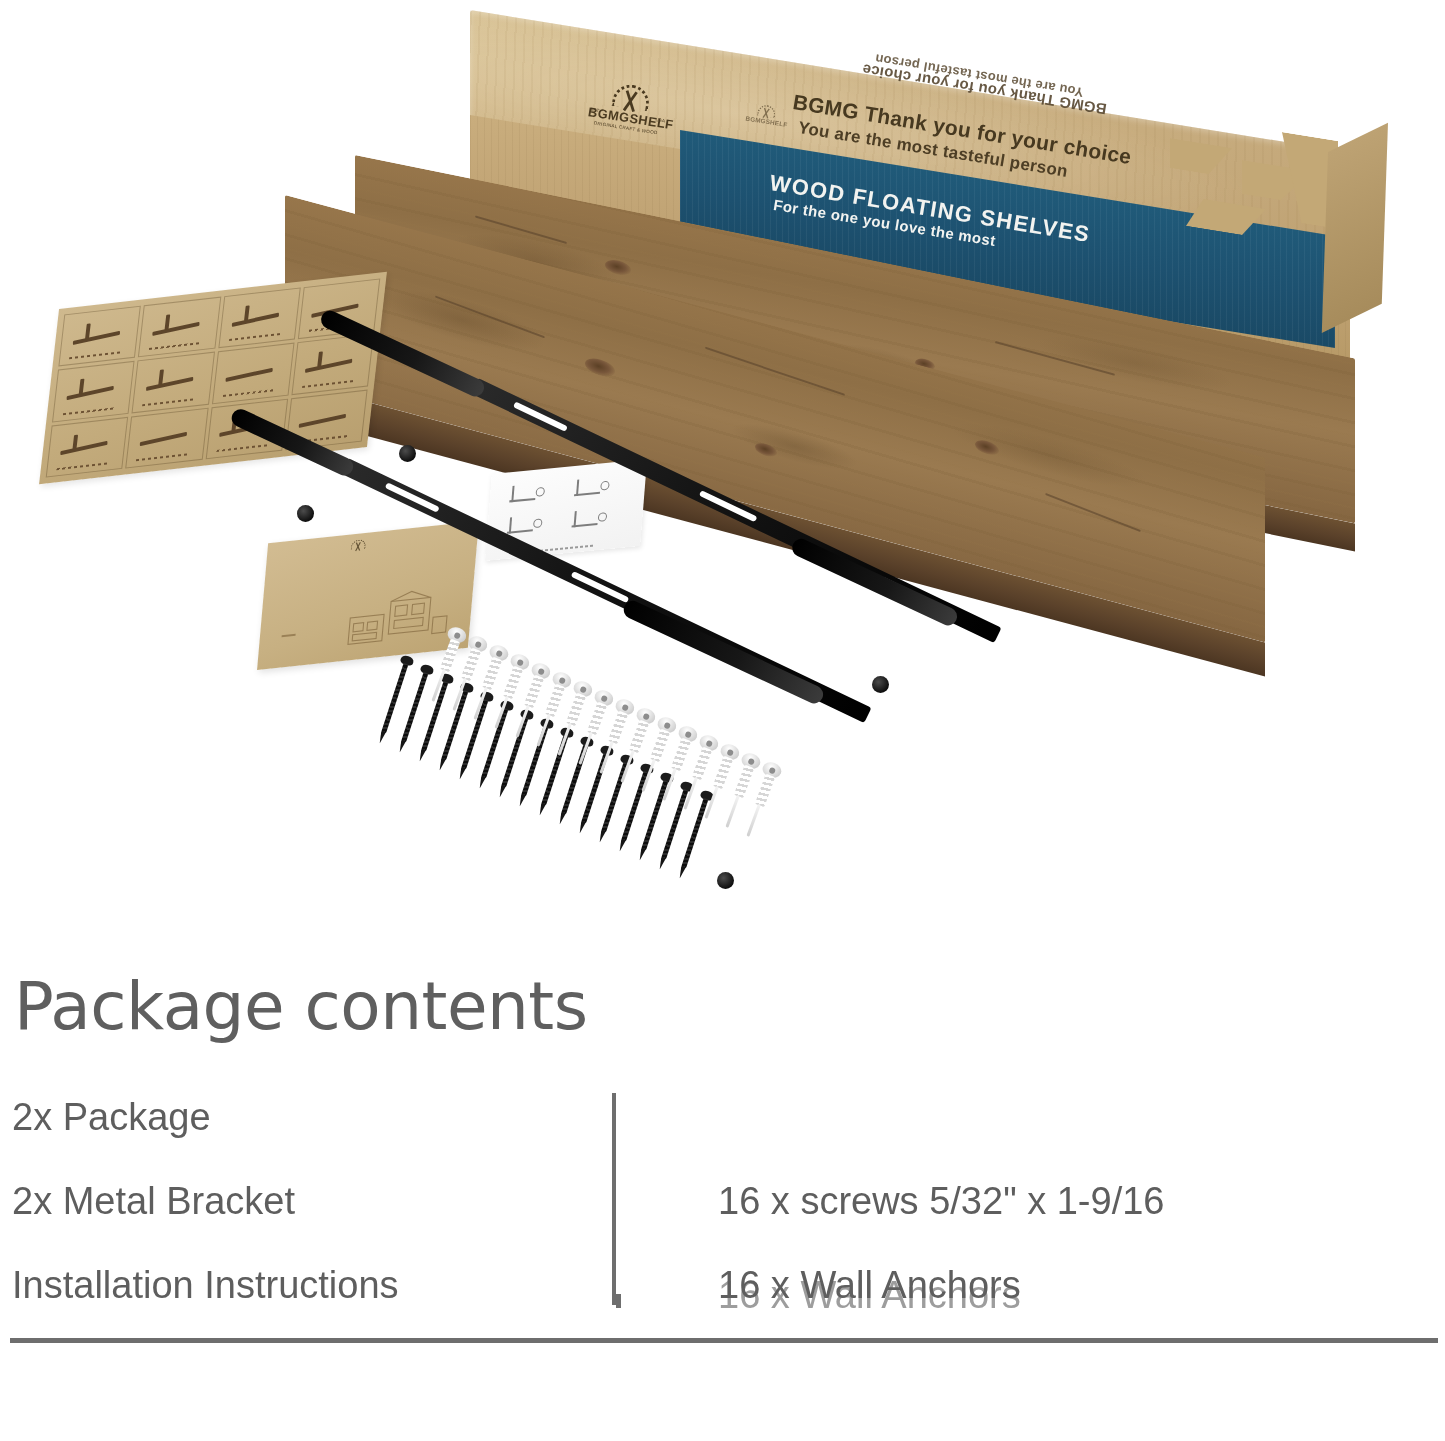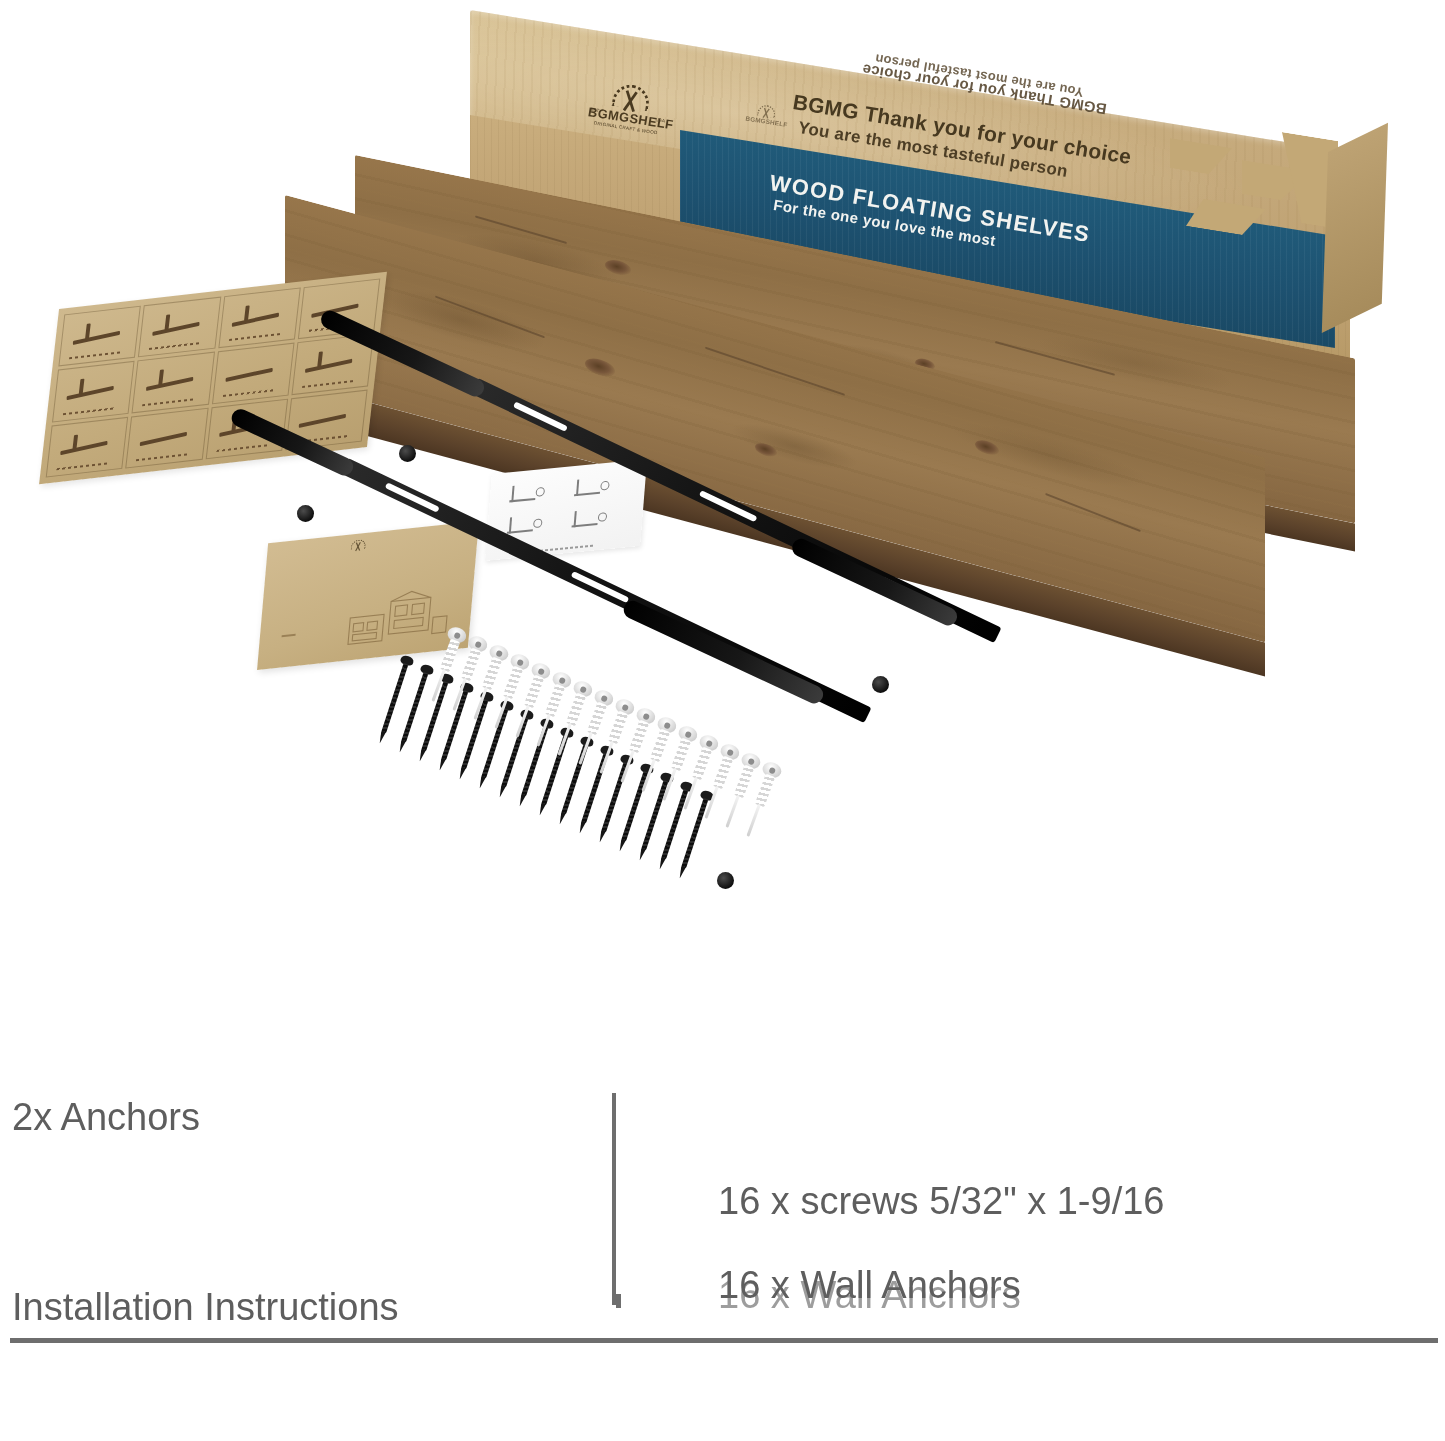--- a/index.html
+++ b/index.html
@@ -228,21 +228,21 @@
     font-family: "DejaVu Sans", sans-serif;
     letter-spacing:-.5px;
     white-space:nowrap;
   }
 
   .spec-line { position:absolute; color:#5e5e5e; white-space:nowrap;
                font-family: "Liberation Sans", sans-serif; font-size:38px; font-weight:400; }
 
   #sLeft1 { left:12px; top:146px; }
   #sLeft2 { left:12px; top:230px; }
-  #sLeft3 { left:12px; top:314px;margin-top:22px; }
+  #sLeft3 { left:12px; top:314px; }
 
   #sRight1 { left:718px; top:230px; }
   #sRight2 { left:718px; top:314px; }
   
   #sRight2ghost { left:718px; top:324px; color:#8c8c8c; opacity:.85; }
 
   #vDivider { position:absolute; left:612px; top:143px; width:4px; height:212px; background:#6e6e6e; }
   #vDividerTick { position:absolute; left:616px; top:344px; width:5px; height:14px; background:#6e6e6e; }
 
   #hRule { position:absolute; left:10px; top:388px; width:1428px; height:5px; background:#6e6e6e; }
@@ -641,22 +641,24 @@
         <i class="hole"></i>
         <i class="body"></i>
         <i class="prong"></i>
       </div>
   </div>
 
 </div>
 
 <div id="specArea">
 
-
-  <div class="spec-line" id="sLeft1">2x Anchors</div>
+  <div id="pkgTitle">Package contents</div>
+
+  <div class="spec-line" id="sLeft1">2x Package</div>
+  <div class="spec-line" id="sLeft2">2x Metal Bracket</div>
   <div class="spec-line" id="sLeft3">Installation Instructions</div>
 
   <div id="vDivider"></div>
   <div id="vDividerTick"></div>
 
   <div class="spec-line" id="sRight1">16 x screws 5/32" x 1-9/16</div>
   <div class="spec-line" id="sRight2ghost">16 x Wall Anchors</div>
   <div class="spec-line" id="sRight2">16 x Wall Anchors</div>
 
   <div id="hRule"></div>

